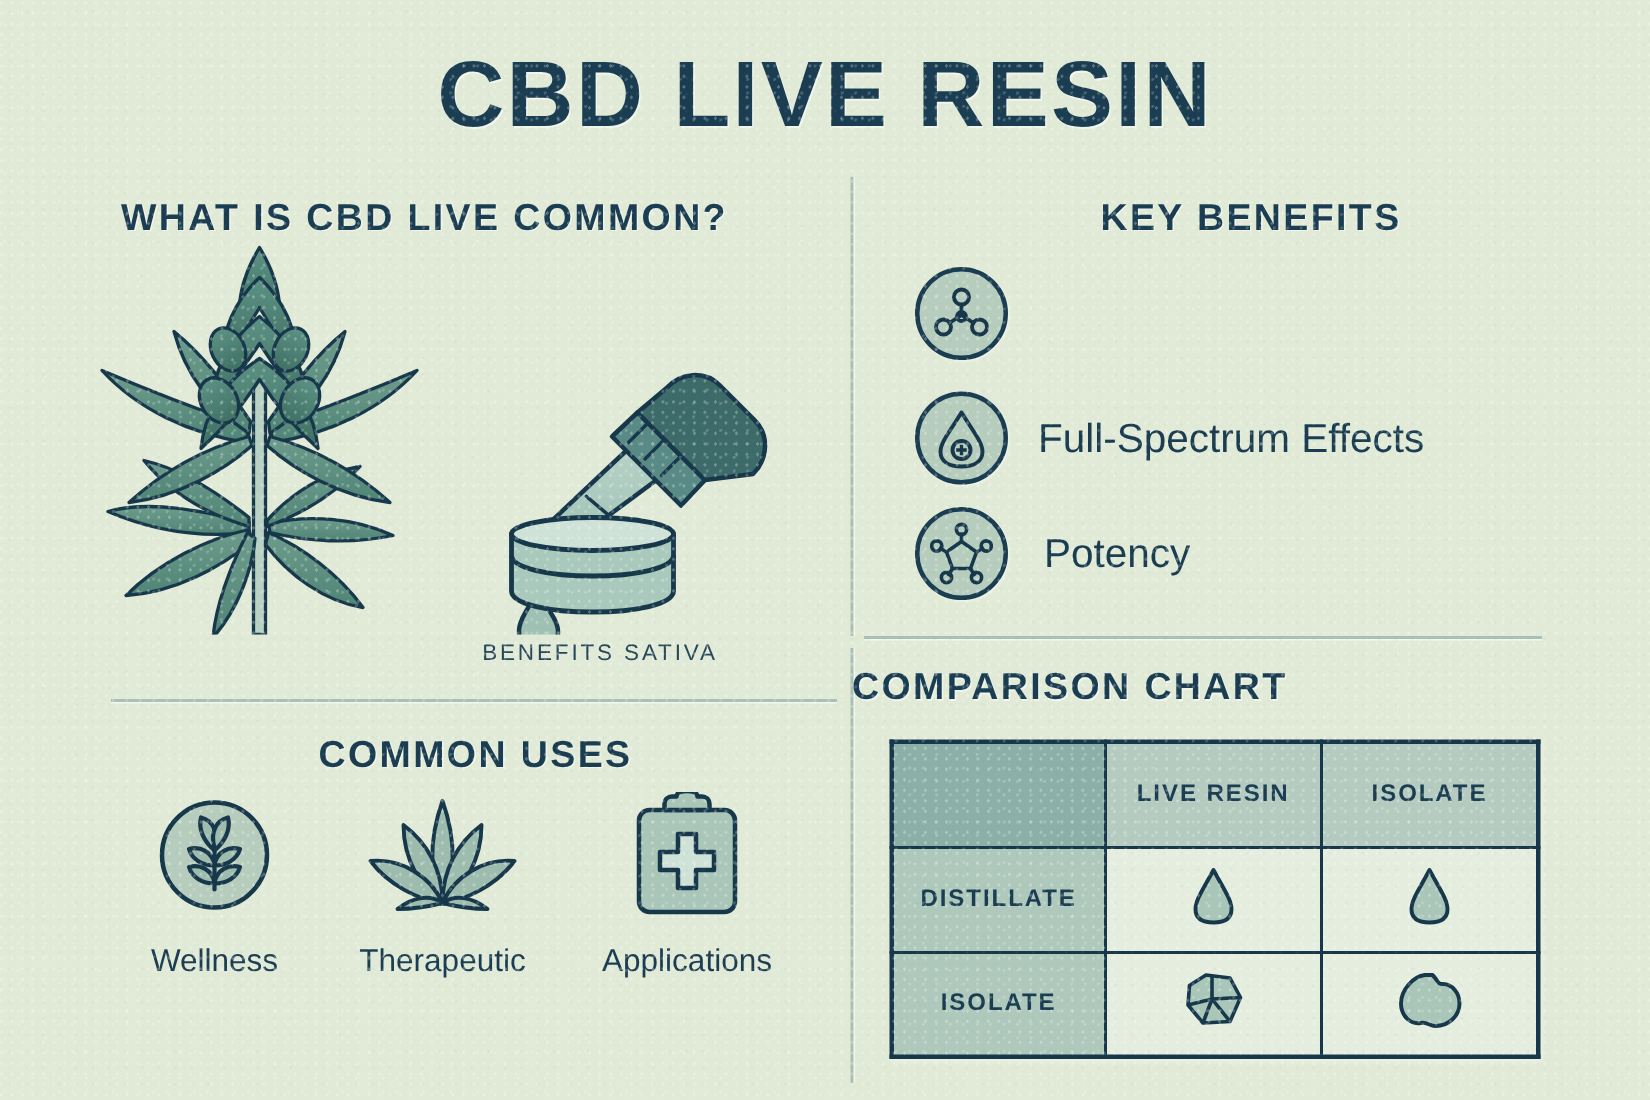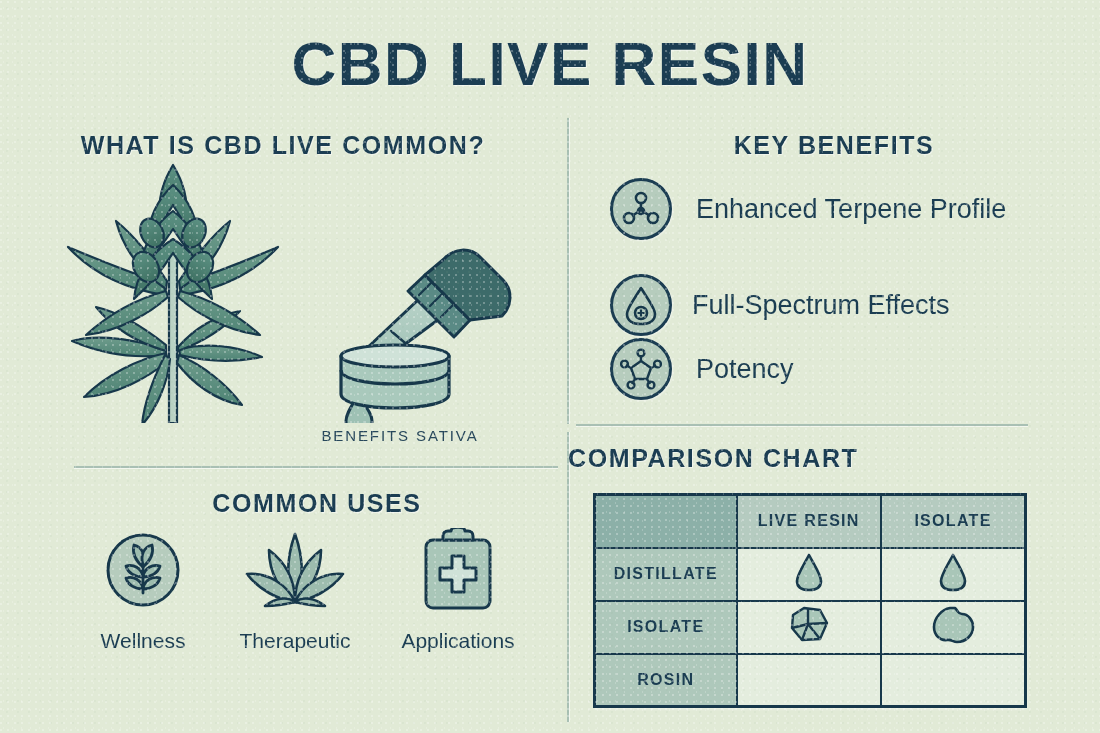--- a/index.html
+++ b/index.html
@@ -107,21 +107,21 @@
 
   
   .benefit {
     position: absolute;
     left: 610px;
     display: flex;
     align-items: center;
     gap: 24px;
   }
   #b0 { top: 178px; }
-  #b1 { top: 274px; gap: 20px; }
+  #b1 { top: 261px; gap: 20px; }
   #b2 { top: 338px; }
 
   .b-icon {
     width: 62px; height: 62px;
     flex: 0 0 62px;
     border-radius: 50%;
     background: #b6ccbd;
     border: 3px solid #1b3d52;
     display: flex;
     align-items: center;
@@ -288,21 +288,20 @@
     <svg width="40" height="40" viewBox="0 0 40 40">
       <g stroke="#17384b" stroke-width="2.6" fill="none">
         <path d="M20 13 L 20 21 M20 21 L 11 27 M20 21 L 29 27"></path>
         <circle cx="20" cy="9" r="5"></circle>
         <circle cx="8" cy="29" r="5"></circle>
         <circle cx="32" cy="29" r="5"></circle>
         <circle cx="20" cy="22" r="3"></circle>
       </g>
     </svg>
   </div>
-  <div class="b-label">Enhanced Terpene Profile</div>
 </div>
 
 <div class="benefit" id="b1">
   <div class="b-icon">
     <svg width="40" height="42" viewBox="0 0 40 42">
       <g stroke="#17384b" stroke-width="2.6" fill="none" stroke-linejoin="round">
         <path d="M20 4 C 12 17 6 24 6 30 C 6 37 12 40 20 40 C 28 40 34 37 34 30 C 34 24 28 17 20 4 Z"></path>
         <circle cx="20" cy="29" r="6"></circle>
         <path d="M20 25.5 L 20 32.5 M16.5 29 L 23.5 29" stroke-width="2.2"></path>
       </g>
@@ -410,19 +409,14 @@
           <path d="M19 2 L 19 18 M3 22 L 19 18 M38 17 L 19 18 M13 34 L 19 18 M31 33 L 19 18" fill="none"></path>
         </g>
       </svg>
     </td>
     <td class="c-cell">
       <svg width="44" height="38" viewBox="0 0 44 38">
         <path d="M24 2 C 28 6 27 8 31 8 C 37 8 42 14 42 21 C 42 29 35 36 26 36 C 22 36 20 33 16 34 C 9 35 3 29 3 21 C 3 12 11 3 19 2 Z" fill="#a9c6b8" stroke="#17384b" stroke-width="2.6" stroke-linejoin="round"></path>
       </svg>
     </td>
   </tr>
-  <tr>
-    <td class="c-rowhead">ROSIN</td>
-    <td class="c-cell"></td>
-    <td class="c-cell"></td>
-  </tr>
 </tbody>
   </table>
 
 </body></html>

